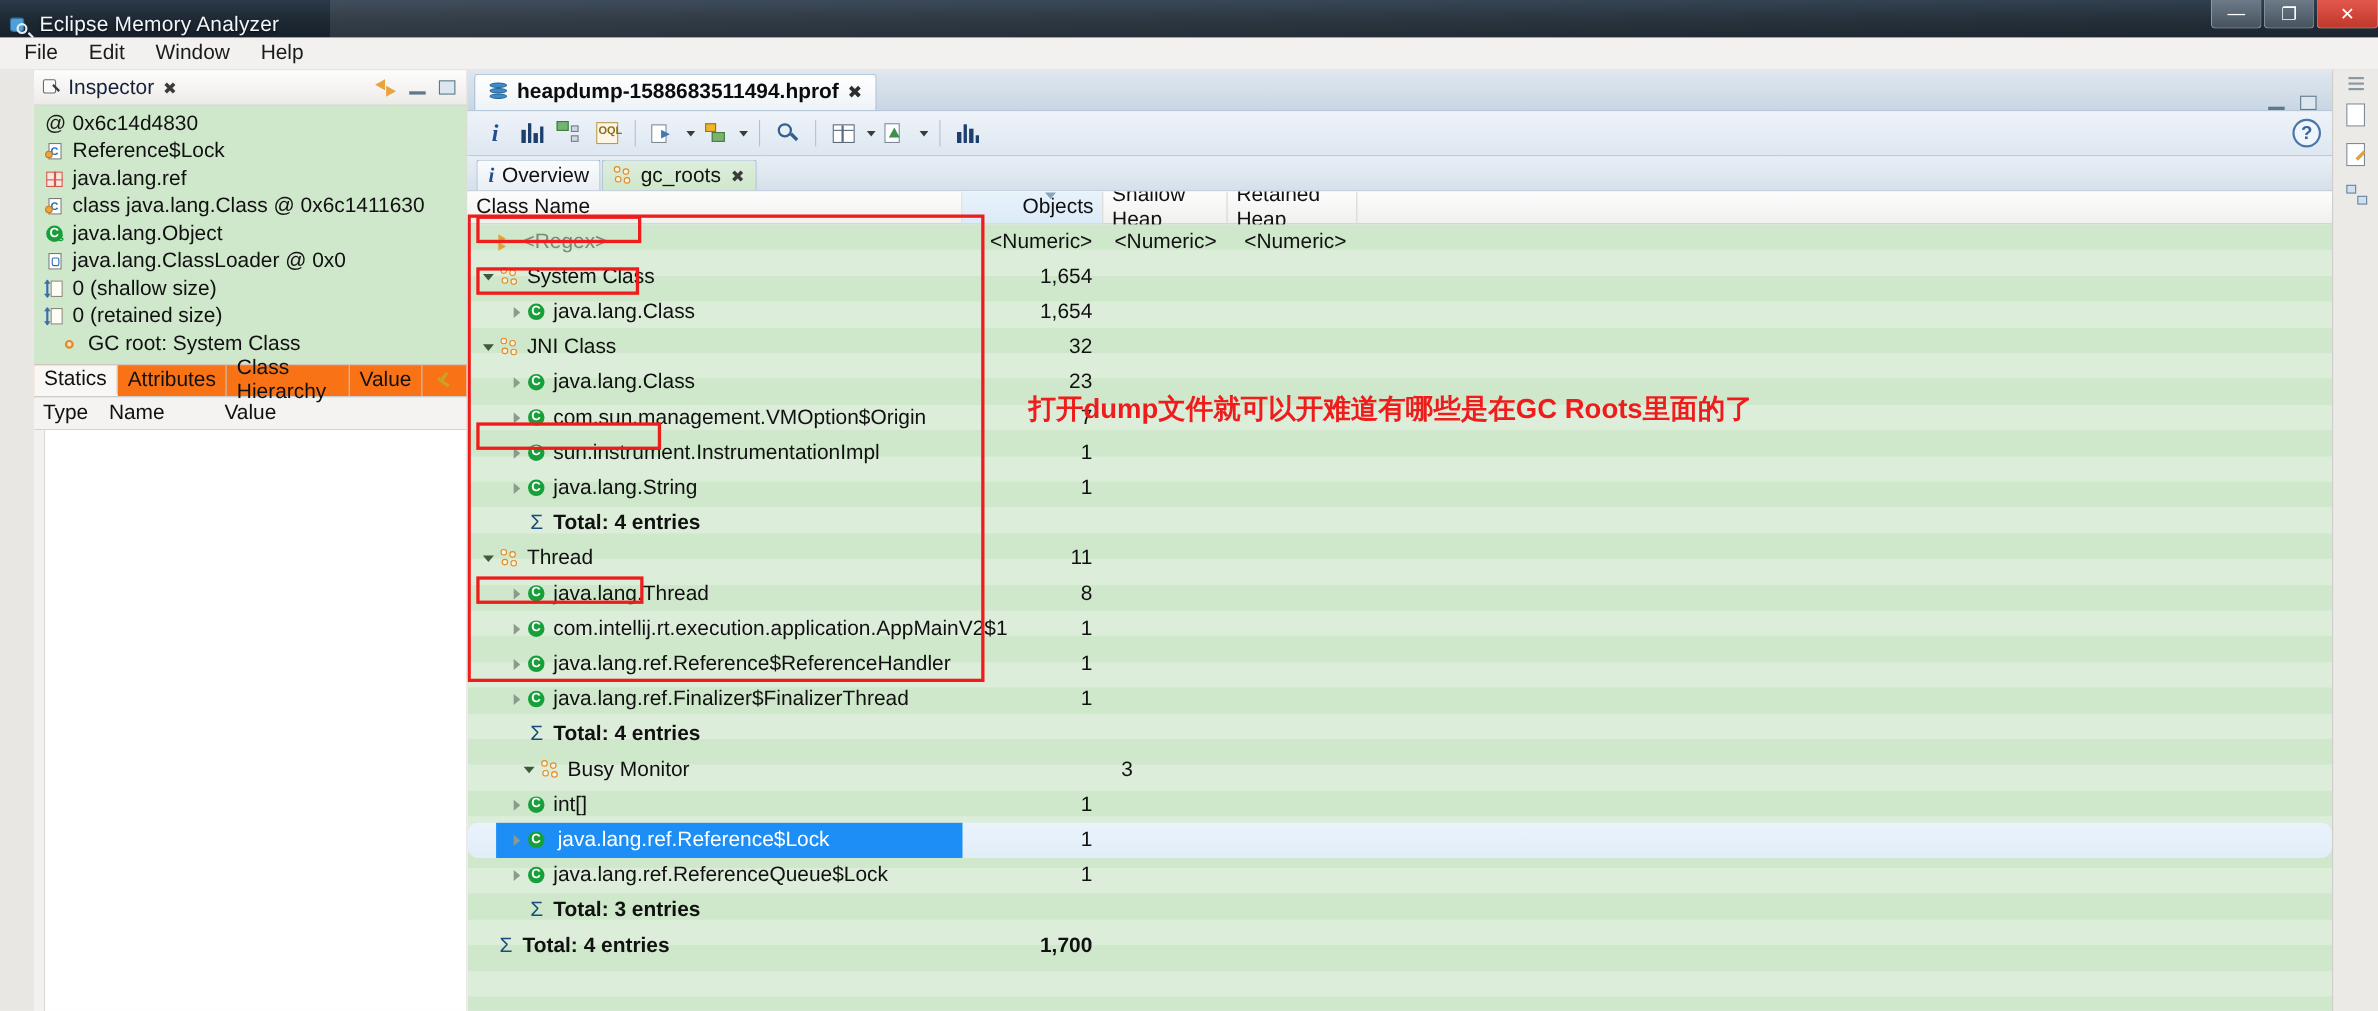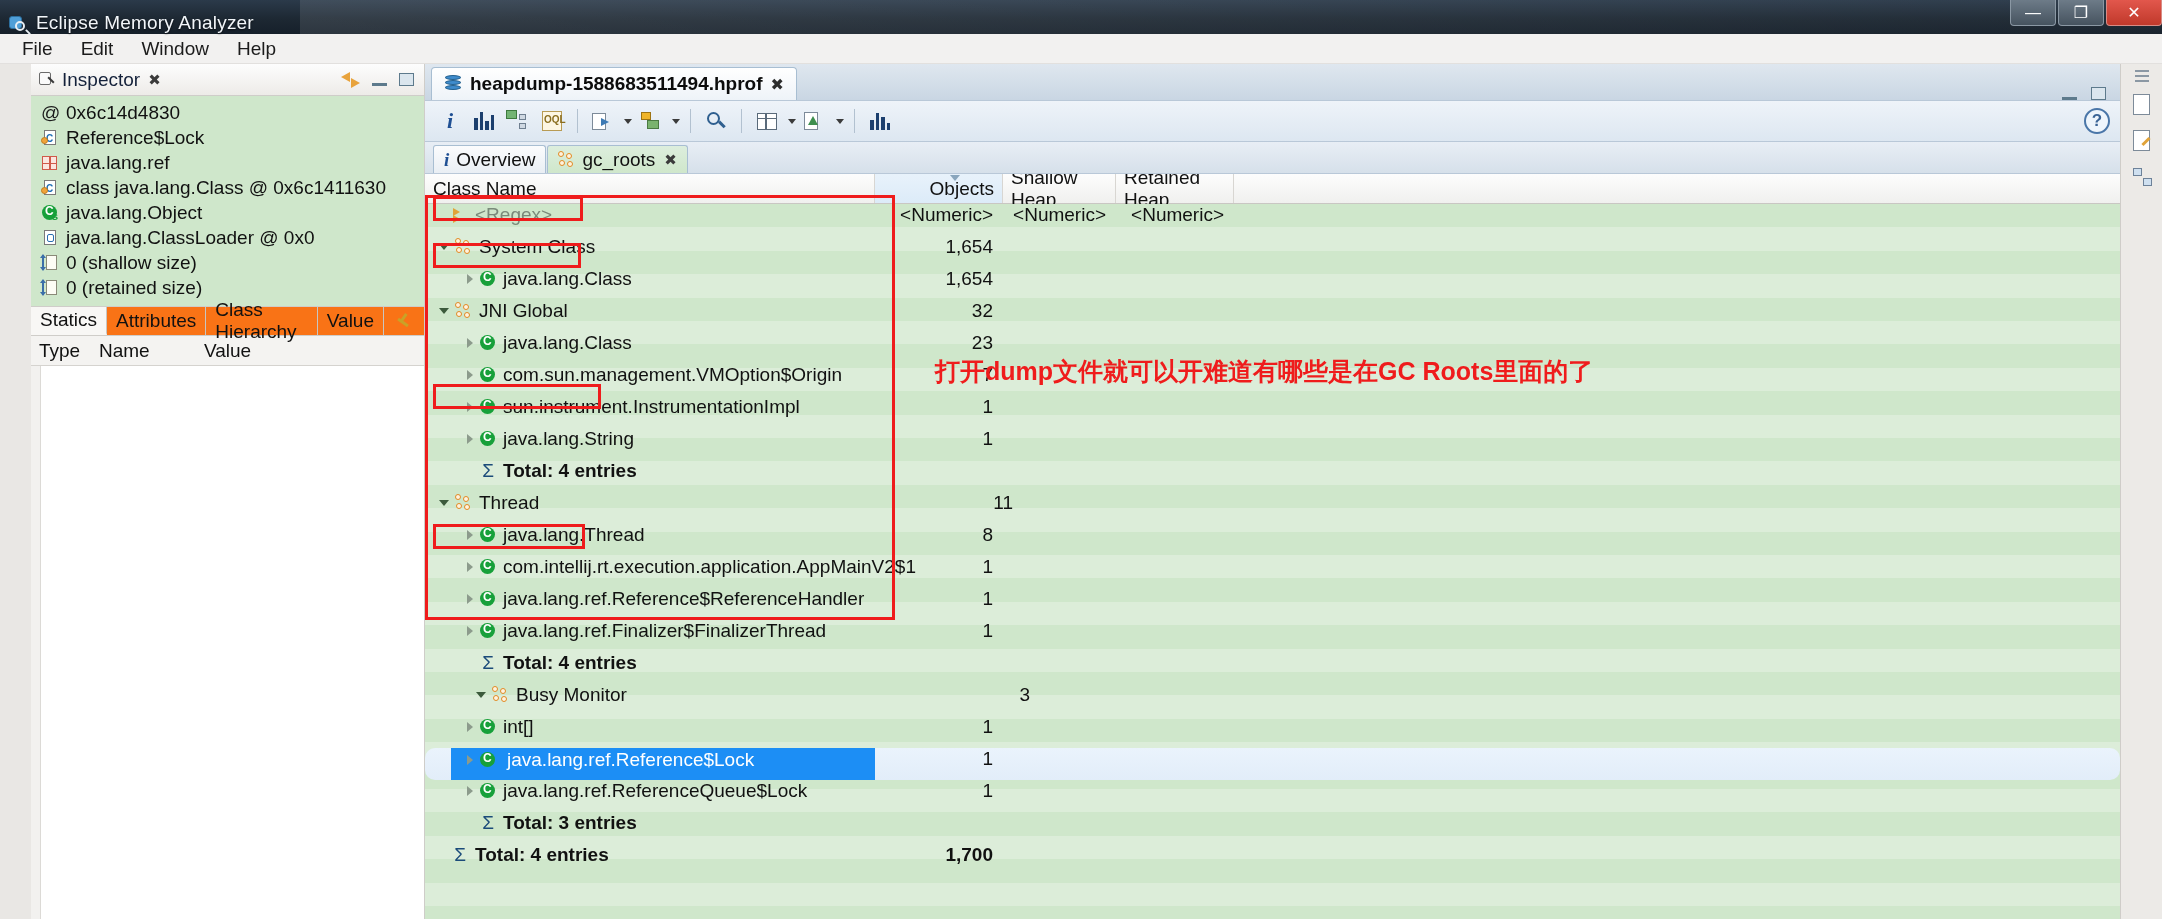--- a/index.html
+++ b/index.html
@@ -227,21 +227,21 @@
     border-bottom:1px solid #c9c7c3; }
   .th{ display:flex;align-items:center; font-size:19px; color:#111; border-right:1px solid #d8d6d2; padding:0 8px;}
   .th.name{ width:450px; }
   .th.objects{ width:128px; justify-content:flex-end; background:linear-gradient(180deg,#e8f2fb,#dcebf8); position:relative;}
   .th.objects .sortmark{position:absolute;right:42px;top:1px;width:0;height:0;border-left:5px solid transparent;border-right:5px solid transparent;border-top:6px solid #8aa6bd;}
   .th.shallow{ width:113px; justify-content:flex-end;}
   .th.retained{ width:118px; justify-content:flex-end;}
   .th.fill{ flex:1; border-right:none;}
 
   #table-body{ flex:1; background:#cfe7cb; position:relative; overflow:hidden;}
-  .trow{ height:32px; display:flex; align-items:flex-start; position:relative;border-radius:10px;}
+  .trow{ height:32px; display:flex; align-items:center; position:relative;border-radius:10px;}
   .trow .c-name{ width:450px; display:flex; align-items:center; gap:6px; font-size:19px; color:#111;}
   .trow .c-num{ width:128px; text-align:right; padding-right:10px; font-size:19px; color:#111;}
   .trow .c-num2{ width:113px; }
   .trow .c-num3{ width:118px; }
   .trow .c-rest{ flex:1; }
   .zebra{ position:absolute; left:0; right:0; height:23.4px; background:rgba(255,255,255,0.28); pointer-events:none;}
   .tri-right{ width:0;height:0;border-top:5px solid transparent;border-bottom:5px solid transparent;border-left:6px solid #8c9b8c;}
   .tri-down{ width:0;height:0;border-left:5px solid transparent;border-right:5px solid transparent;border-top:6px solid #3c5a3c;}
   .sum-ico{ width:18px;height:18px; color:#1b4b7a; font-size:19px; display:flex;align-items:center;justify-content:center;}
   .regex-ico{width:18px;height:18px;position:relative;}
@@ -362,20 +362,26 @@
             <span class="ar"></span>
           </span>
           <span>0 (shallow size)</span>
         </div>
         <div class="insp-row">
           <span class="ic ic-size">
             <span class="pg"></span>
             <span class="ar"></span>
           </span>
           <span>0 (retained size)</span>
+        </div>
+        <div class="insp-row indent">
+          <span class="ic ic-gcroot">
+            <span class="o"></span>
+          </span>
+          <span>GC root: System Class</span>
         </div>
       </div>
 
     <div class="insp-tabs">
         <div class="itab active">Statics</div>
         <div class="itab">Attributes</div>
         <div class="itab">Class Hierarchy</div>
         <div class="itab">Value</div>
         <div class="itab itab-pin">
           <span class="pin"></span>
@@ -559,21 +565,21 @@
             </div>
             <div class="c-num">1,654</div>
             <div class="c-num c-num2"></div>
             <div class="c-num c-num3"></div>
             <div class="c-rest"></div>
           </div>
           <div class="trow" style="position: relative;">
             <div class="c-name" style="padding-left: 14px;">
               <span class="tri-down"></span>
               <span class="ic"><span class="gcroot-ico"><i></i><i></i><i></i><i></i></span></span>
-              <span>JNI Global</span>
+              <span>JNI Class</span>
             </div>
             <div class="c-num">32</div>
             <div class="c-num c-num2"></div>
             <div class="c-num c-num3"></div>
             <div class="c-rest"></div>
           </div>
           <div class="trow" style="position: relative;">
             <div class="c-name" style="padding-left: 42px;">
               <span class="tri-right"></span>
               <span class="ic ic-greenc">
@@ -633,21 +639,21 @@
             <div class="c-name" style="padding-left: 42px;">
               <span style="width: 6px; flex: 0 0 6px;"></span>
               <span class="ic sum-ico">Σ</span>
               <span class="bold">Total: 4 entries</span>
             </div>
             <div class="c-num"></div>
             <div class="c-num c-num2"></div>
             <div class="c-num c-num3"></div>
             <div class="c-rest"></div>
           </div>
-          <div class="trow" style="position: relative; gap: 20px;">
+          <div class="trow" style="position: relative;">
             <div class="c-name" style="padding-left: 14px;">
               <span class="tri-down"></span>
               <span class="ic"><span class="gcroot-ico"><i></i><i></i><i></i><i></i></span></span>
               <span>Thread</span>
             </div>
             <div class="c-num">11</div>
             <div class="c-num c-num2"></div>
             <div class="c-num c-num3"></div>
             <div class="c-rest"></div>
           </div>

